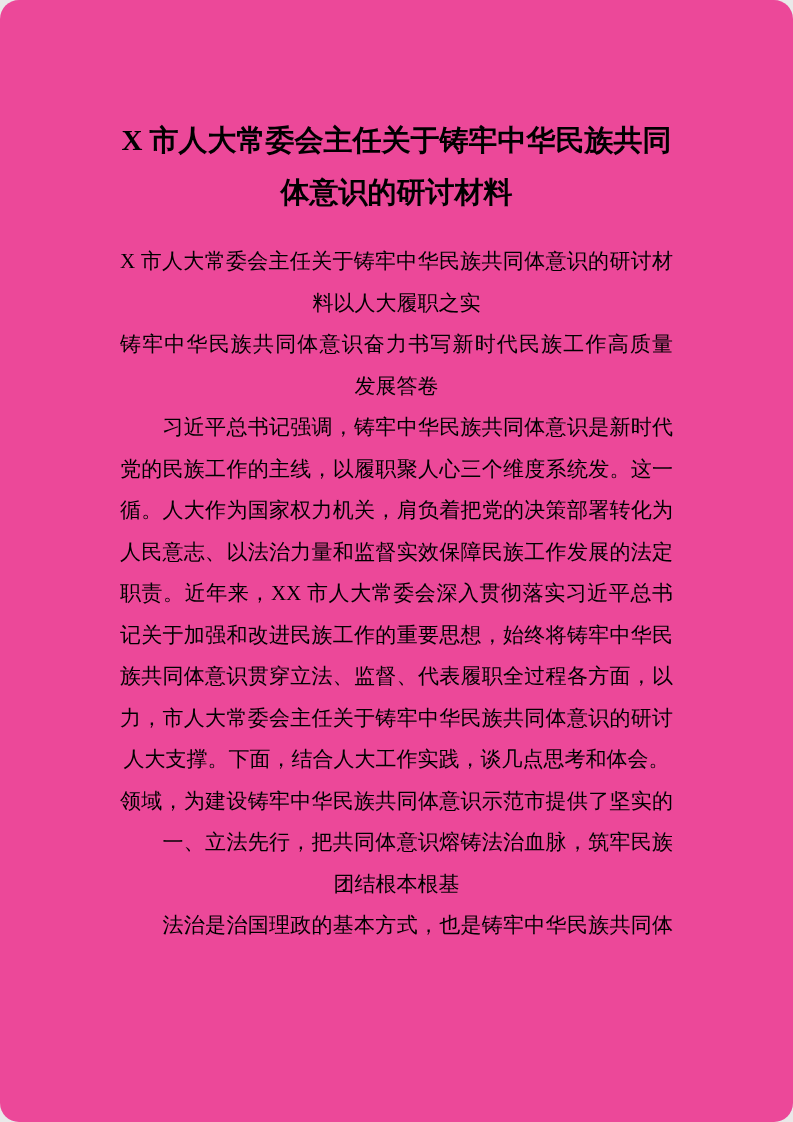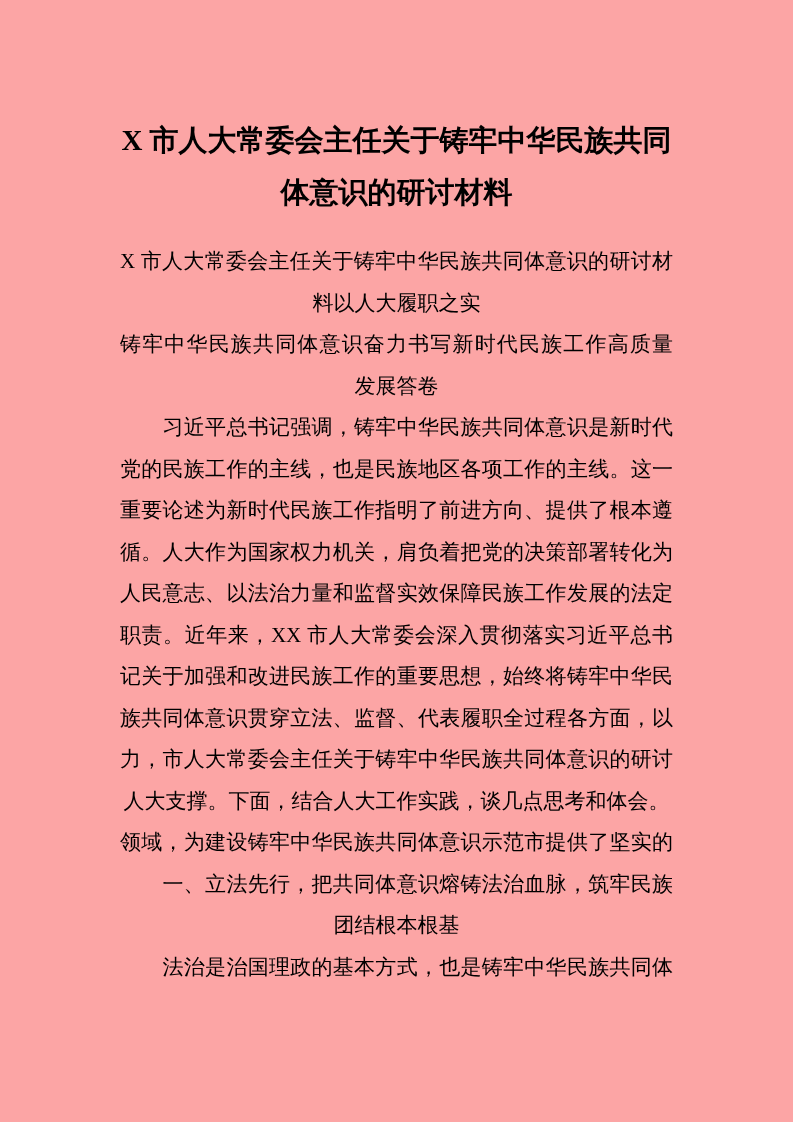--- a/index.html
+++ b/index.html
@@ -20,34 +20,33 @@
     text-align:center;white-space:nowrap;
   }
   .body .line.j{
     text-align:justify;text-align-last:justify;white-space:normal;
     overflow:hidden;
   }
 </style>
 </head>
 <body>
 
-<div class="page" style="background: #fca5a5; color: rgb(0, 0, 0);">
+<div class="page" style="background: #ec4899; color: rgb(0, 0, 0); border-radius: 19px;">
   <div class="content">
     <h1 class="title">
       <div class="title-line">X 市人大常委会主任关于铸牢中华民族共同</div>
       <div class="title-line">体意识的研讨材料</div>
     </h1>
     <div class="body">
         <div class="line j">X 市人大常委会主任关于铸牢中华民族共同体意识的研讨材</div>
         <div class="line">料以人大履职之实</div>
         <div class="line j">铸牢中华民族共同体意识奋力书写新时代民族工作高质量</div>
         <div class="line">发展答卷</div>
         <div class="line j">　　习近平总书记强调，铸牢中华民族共同体意识是新时代</div>
-        <div class="line j">党的民族工作的主线，也是民族地区各项工作的主线。这一</div>
-        <div class="line j">重要论述为新时代民族工作指明了前进方向、提供了根本遵</div>
+        <div class="line j">党的民族工作的主线，以履职聚人心三个维度系统发。这一</div>
         <div class="line j">循。人大作为国家权力机关，肩负着把党的决策部署转化为</div>
         <div class="line j">人民意志、以法治力量和监督实效保障民族工作发展的法定</div>
         <div class="line j">职责。近年来，XX 市人大常委会深入贯彻落实习近平总书</div>
         <div class="line j">记关于加强和改进民族工作的重要思想，始终将铸牢中华民</div>
         <div class="line j">族共同体意识贯穿立法、监督、代表履职全过程各方面，以</div>
         <div class="line j">力，市人大常委会主任关于铸牢中华民族共同体意识的研讨材</div>
         <div class="line">人大支撑。下面，结合人大工作实践，谈几点思考和体会。</div>
         <div class="line j">领域，为建设铸牢中华民族共同体意识示范市提供了坚实的</div>
         <div class="line j">　　一、立法先行，把共同体意识熔铸法治血脉，筑牢民族</div>
         <div class="line">团结根本根基</div>

